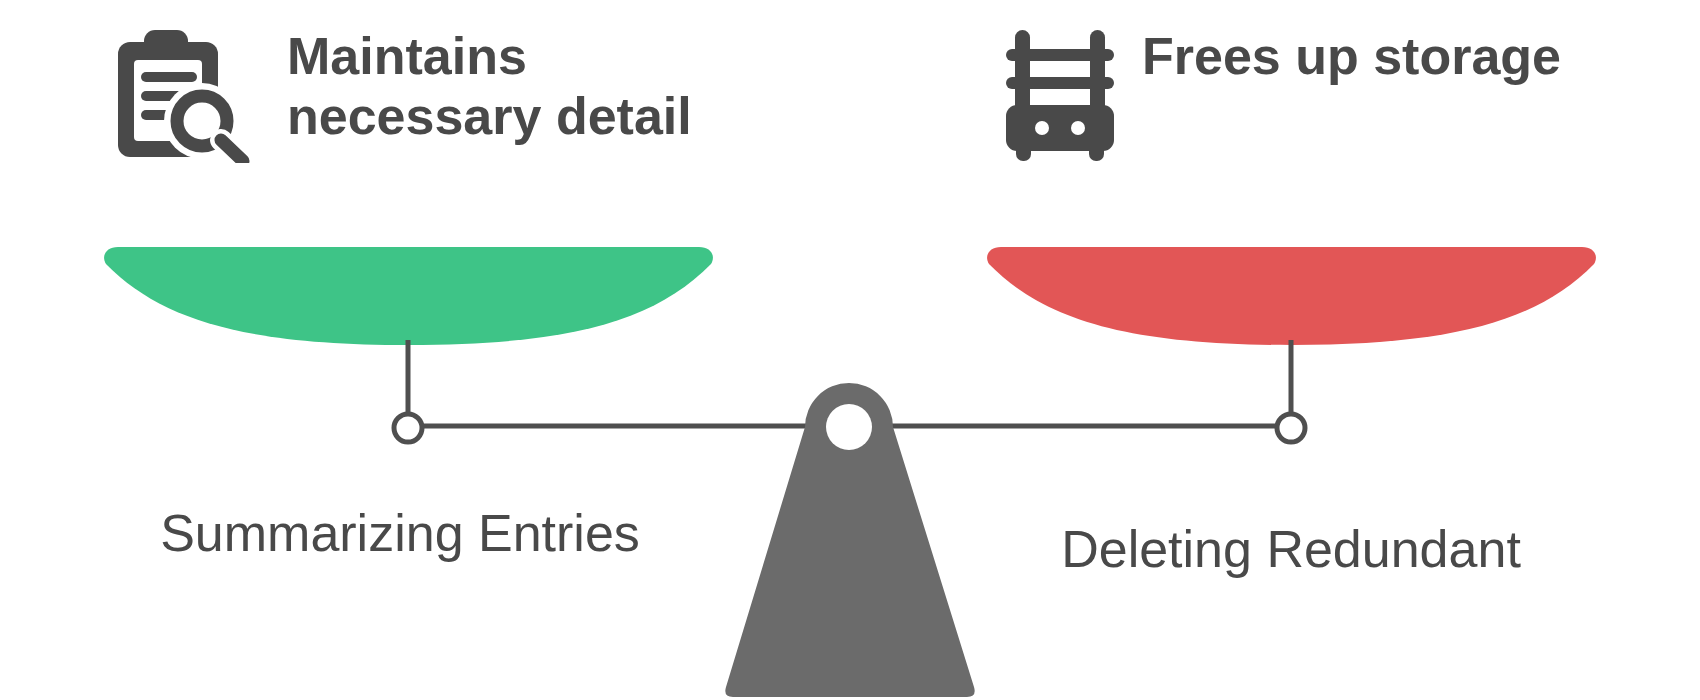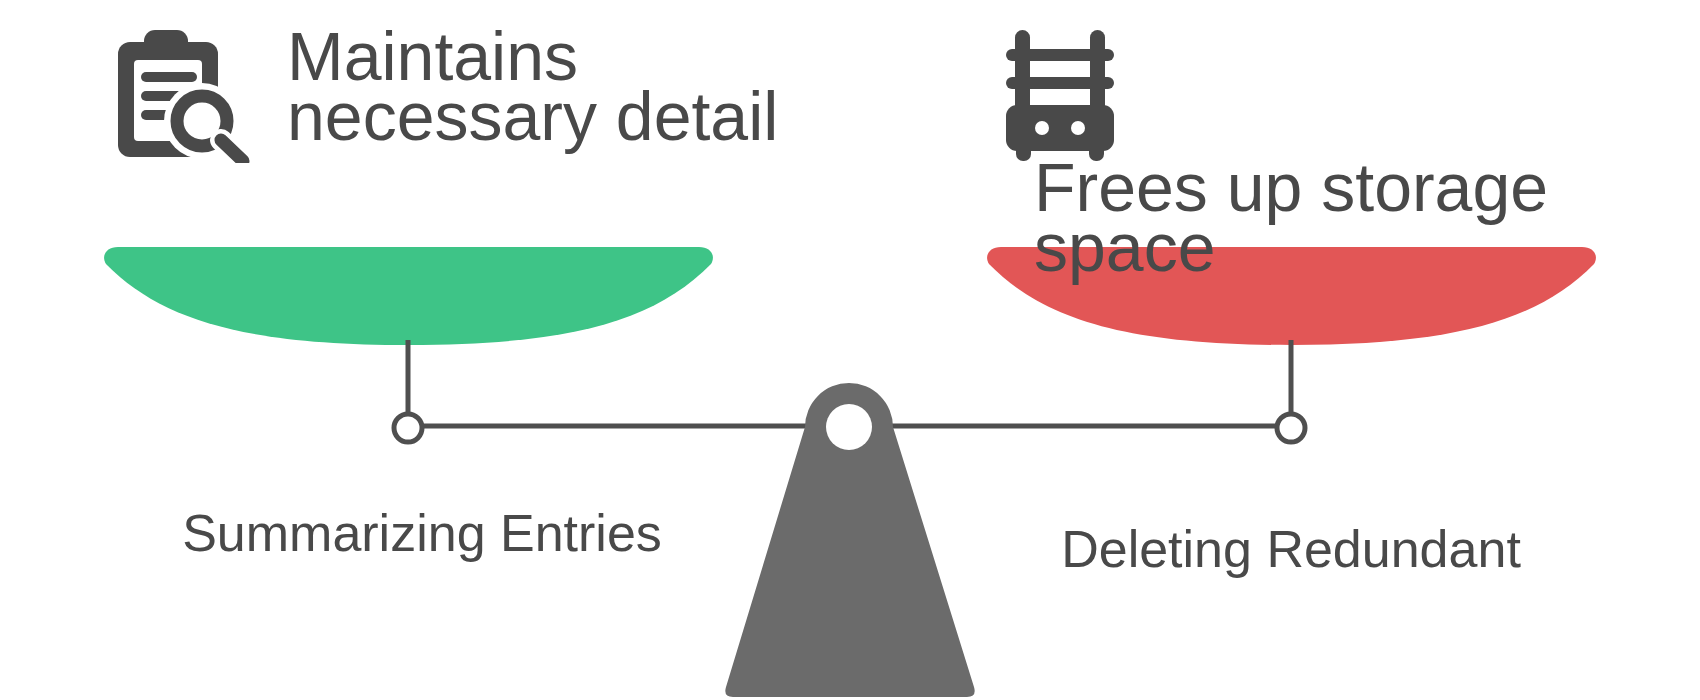--- a/index.html
+++ b/index.html
@@ -4,21 +4,21 @@
 <style>
   html,body{margin:0;padding:0;}
   body{
     width:1700px;height:700px;position:relative;background:#ffffff;
     font-family:"Liberation Sans","DejaVu Sans",sans-serif;color:#494949;
     overflow:hidden;
   }
   .scene{position:absolute;left:0;top:0;}
   .hgroup{position:absolute;display:flex;align-items:flex-start;}
   .hicon{flex:0 0 auto;}
-  .htext{font-size:68px;line-height:60px;font-weight:400;white-space:nowrap;}
+  .htext{font-size:52px;line-height:60px;font-weight:700;white-space:nowrap;}
   .label{position:absolute;width:600px;text-align:center;font-size:52px;line-height:60px;font-weight:400;}
   .label div{white-space:nowrap;}
 </style>
 </head>
 <body>
 
 <svg class="scene" width="1700" height="700" viewBox="0 0 1700 700" aria-hidden="true">
   <defs>
     <path id="pan-shape" d="M 16 0 L 597 0 C 609 0 614 9 609 17 C 553 74 468 98 306.5 98 C 145 98 60 74 4 17 C -1 9 4 0 16 0 Z"></path>
   </defs>
@@ -50,37 +50,36 @@
     <circle cx="90" cy="91" r="25" stroke-width="13" stroke="#494949" fill="#ffffff"></circle>
     <line x1="109" y1="110" x2="131" y2="131" stroke-width="22" stroke-linecap="round" stroke="#ffffff"></line>
     <line x1="109" y1="110" x2="131" y2="131" stroke-width="13" stroke-linecap="round" stroke="#494949"></line>
   </svg>
   <div class="htext" style="margin-left:35px;margin-top:-4px;">
     <div>Maintains</div>
     <div>necessary detail</div>
   </div>
 </div>
 
-<div class="hgroup" style="left:1006px;top:30px;flex-direction:column;">
+<div class="hgroup" style="left:1006px;top:30px;">
   <svg class="hicon" width="108" height="131" viewBox="0 0 108 131" aria-hidden="true">
     <rect x="9" y="0" width="15" height="114" rx="7.5" fill="#494949"></rect>
     <rect x="84" y="0" width="15" height="114" rx="7.5" fill="#494949"></rect>
     <rect x="10" y="110" width="15" height="21" rx="7" fill="#494949"></rect>
     <rect x="83" y="110" width="15" height="21" rx="7" fill="#494949"></rect>
     <rect x="0" y="19" width="108" height="12" rx="6" fill="#494949"></rect>
     <rect x="0" y="47" width="108" height="12" rx="6" fill="#494949"></rect>
     <rect x="0" y="75" width="108" height="46" rx="11" fill="#494949"></rect>
     <circle cx="36" cy="98" r="7" fill="#ffffff"></circle>
     <circle cx="72" cy="98" r="7" fill="#ffffff"></circle>
   </svg>
   <div class="htext" style="margin-left:28px;margin-top:-4px;">
     <div>Frees up storage</div>
-    <div>space</div>
   </div>
 </div>
 
-<div class="label" style="left:122px;top:503px;">
+<div class="label" style="left:100px;top:503px;">
   <div>Summarizing Entries</div>
 </div>
 
 <div class="label" style="left:991px;top:519px;">
   <div>Deleting Redundant</div>
 </div>
 
 </body></html>

